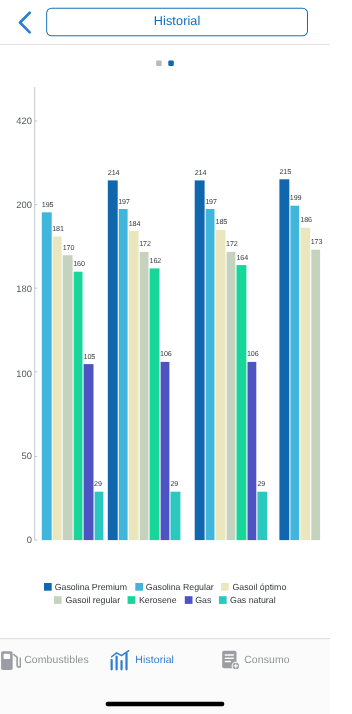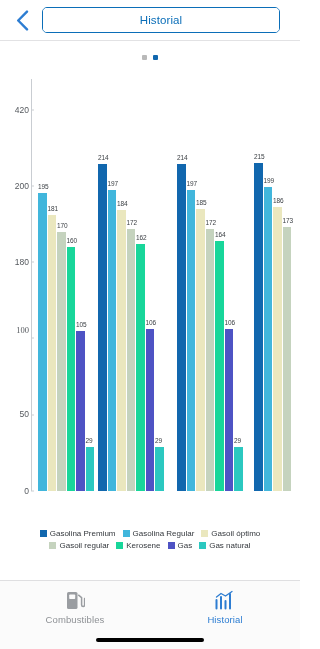--- a/index.html
+++ b/index.html
@@ -111,21 +111,21 @@
   .leg span.sw { width:7px; height:7px; display:block; }
   .leg span.lbl { font-size:8px; color:#34383d; white-space:nowrap; }
 
   
   .tabbar {
     position:absolute; bottom:0; left:0; width:300px; height:69px;
     background:#fbfbfb; border-top:1px solid #dfdfe1;
     display:flex; align-items:flex-start; padding-top:8px;
   }
   .tab {
-    flex:1; display:flex; flex-direction:column; align-items:center;
+    flex:1; display:flex; align-items:center;
     gap:3px; cursor:pointer;
   }
   .tab .ticon { height:22px; display:flex; align-items:center; }
   .tab .tlabel { font-size:9.5px; color:#8e9195; letter-spacing:0.1px; }
   .tab.active .tlabel { color:#2D7DD2; }
   .home-ind {
     position:absolute; bottom:7px; left:50%; transform:translateX(-50%);
     width:108px; height:4.5px; background:#000; border-radius:3px;
   }
 </style>
@@ -153,21 +153,21 @@
       <div class="dot active"></div>
     </div>
 
     <div class="plot">
       <div class="yaxis-line"></div>
       <div id="yticks">
           <div class="ytick" style="top: 422px;">0</div>
           <div class="ytick-mark" style="top: 422px;"></div>
           <div class="ytick" style="top: 345px;">50</div>
           <div class="ytick-mark" style="top: 345.704px;"></div>
-          <div class="ytick" style="top: 261px; font-family: Liberation Serif, serif;">100</div>
+          <div class="ytick" style="top: 271px;">100</div>
           <div class="ytick-mark" style="top: 269.407px;"></div>
           <div class="ytick" style="top: 193.111px;">180</div>
           <div class="ytick-mark" style="top: 193.111px;"></div>
           <div class="ytick" style="top: 116.815px;">200</div>
           <div class="ytick-mark" style="top: 116.815px;"></div>
           <div class="ytick" style="top: 40.5185px;">420</div>
           <div class="ytick-mark" style="top: 40.5185px;"></div>
         </div>
       <div class="bars-area" id="bars-area">
           <div class="group" style="left: 6px;">
@@ -325,15 +325,26 @@
         <svg width="20" height="20" viewBox="0 0 20 20">
           <path d="M1.5 18.5 L1.5 10" stroke="#2D7DD2" stroke-width="2" stroke-linecap="round"></path>
           <path d="M6 18.5 L6 7" stroke="#2D7DD2" stroke-width="2" stroke-linecap="round"></path>
           <path d="M10.5 18.5 L10.5 11" stroke="#2D7DD2" stroke-width="2" stroke-linecap="round"></path>
           <path d="M15 18.5 L15 4" stroke="#2D7DD2" stroke-width="2" stroke-linecap="round"></path>
           <path d="M1.5 7 L6 3.5 L10.5 6 L17 1.5" fill="none" stroke="#2D7DD2" stroke-width="1.3" stroke-linecap="round" stroke-linejoin="round"></path>
         </svg>
       </div>
       <div class="tlabel">Historial</div>
     </div>
+    <div class="tab">
+      <div class="ticon">
+        <svg width="19" height="20" viewBox="0 0 19 20">
+          <rect x="2" y="1.5" width="13" height="16" rx="1.6" fill="#9A9DA1"></rect>
+          <path d="M4.8 5.5 H12.2 M4.8 8.4 H12.2 M4.8 11.3 H9.5" stroke="#fbfbfb" stroke-width="1.3" stroke-linecap="round"></path>
+          <circle cx="14.4" cy="15.4" r="3.4" fill="#9A9DA1" stroke="#fbfbfb" stroke-width="1"></circle>
+          <path d="M14.4 13.7 V17.1 M12.7 15.4 H16.1" stroke="#fbfbfb" stroke-width="1.1" stroke-linecap="round"></path>
+        </svg>
+      </div>
+      <div class="tlabel">Consumo</div>
+    </div>
     <div class="home-ind"></div>
   </div>
 </div>
 
 </body></html>

